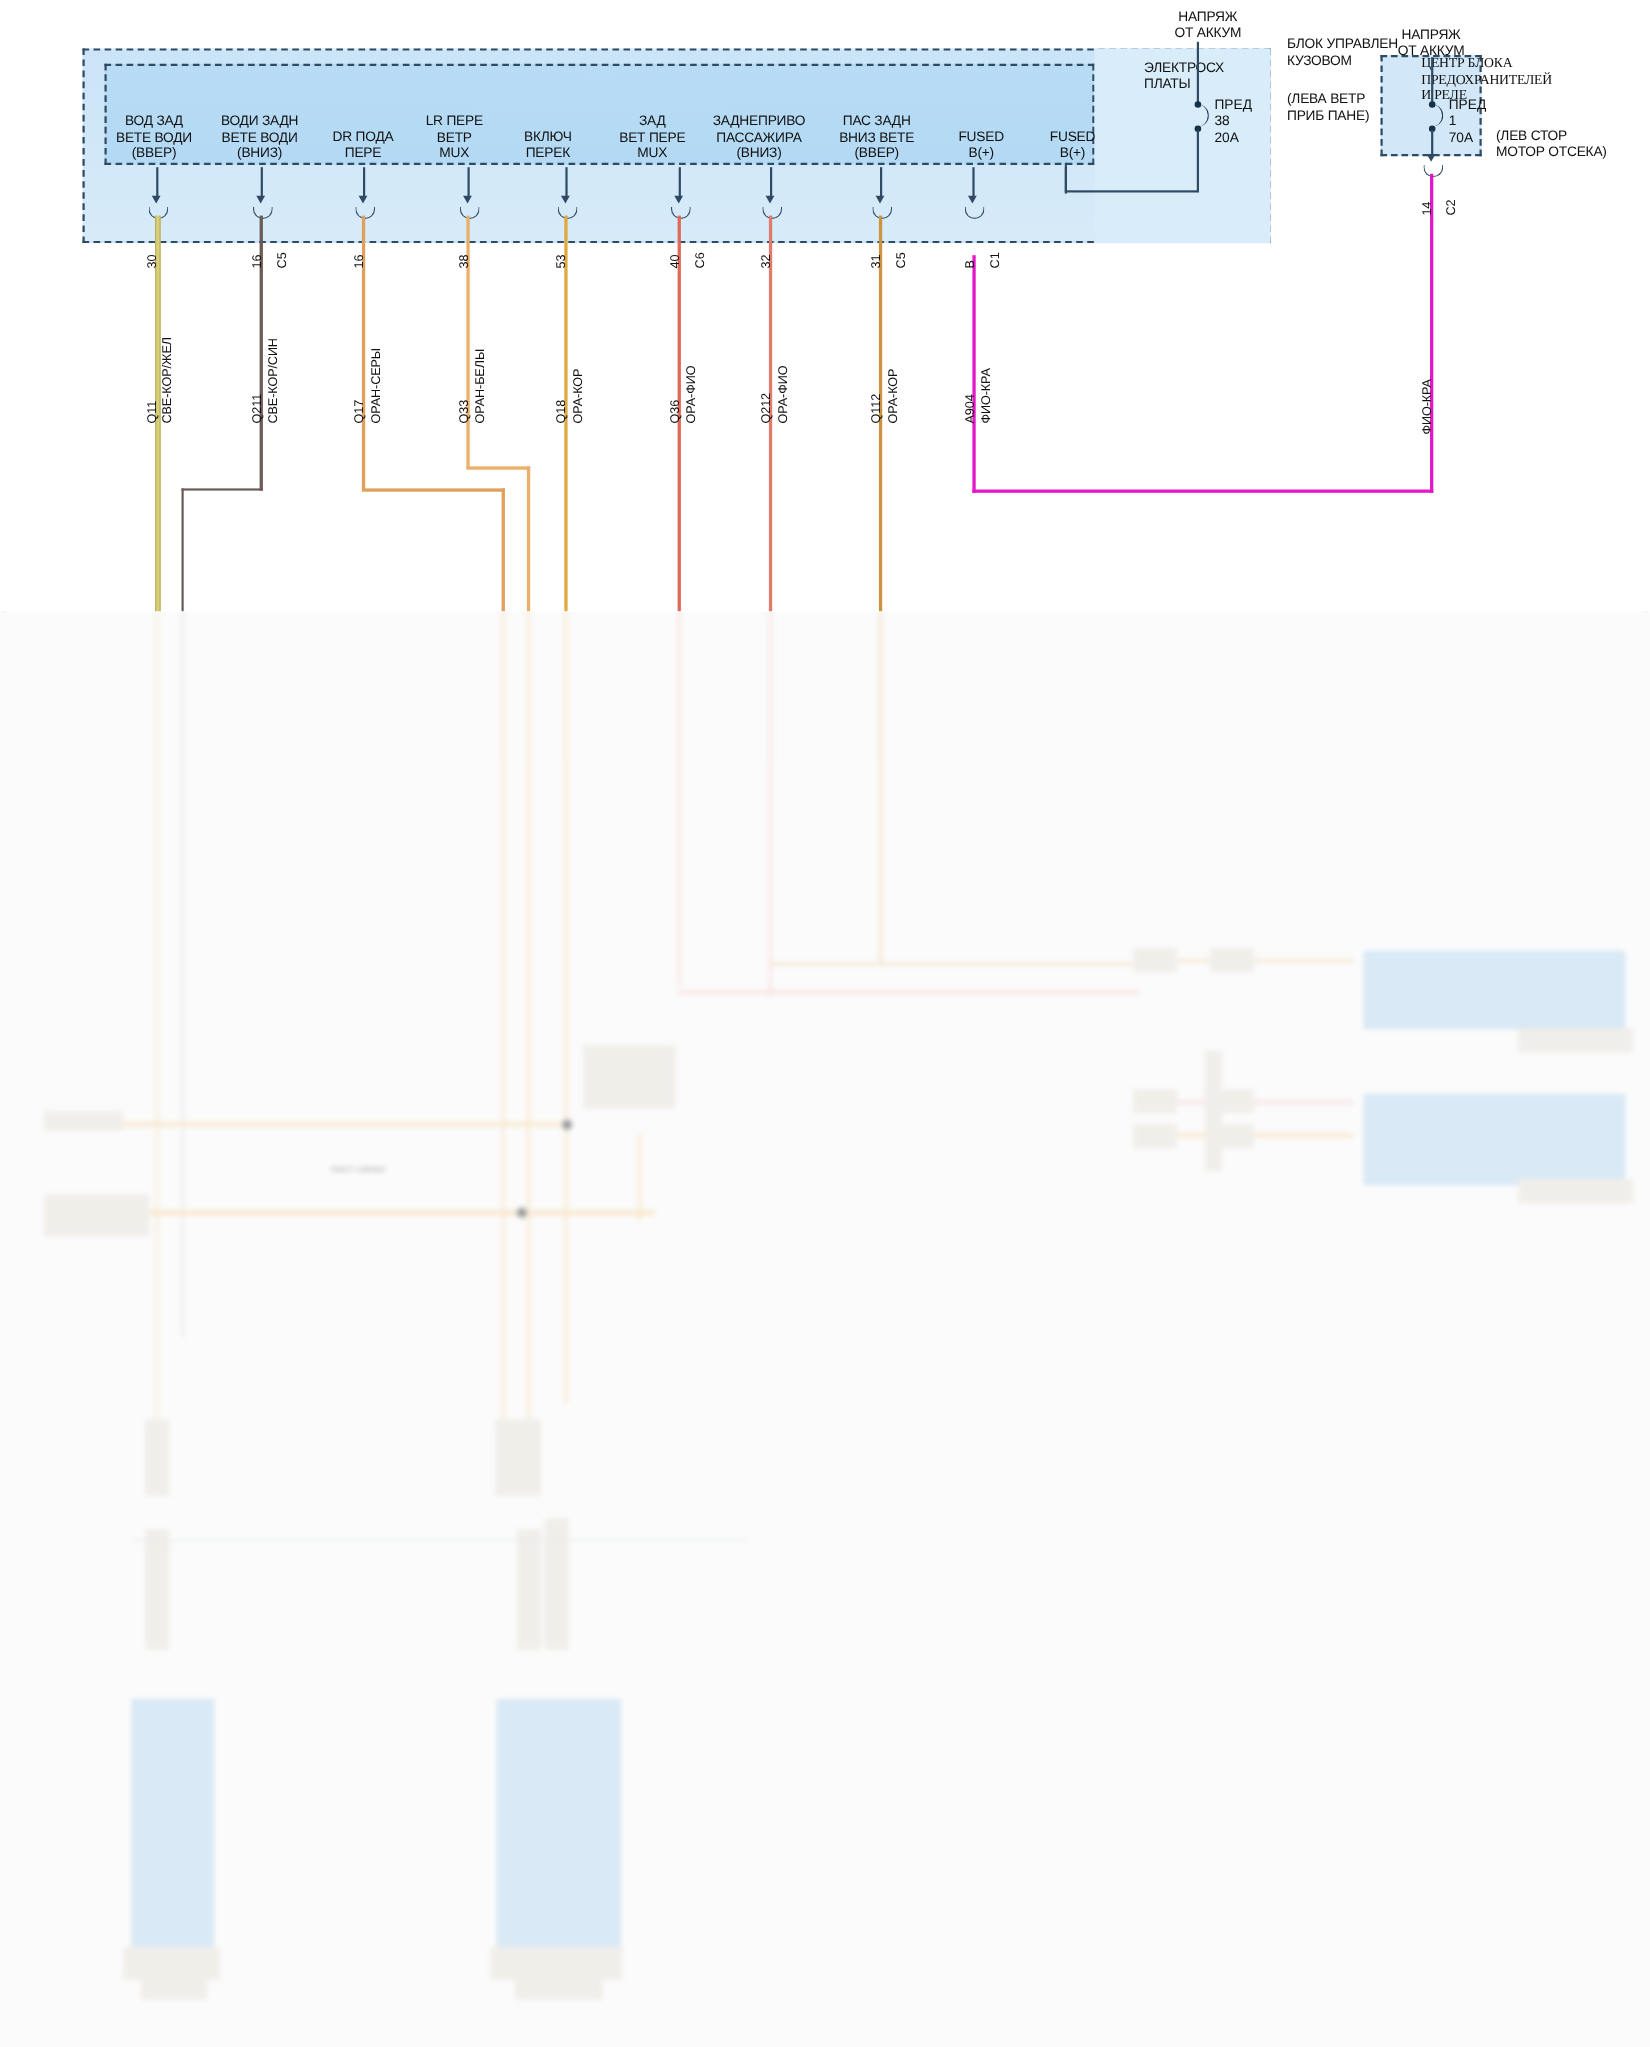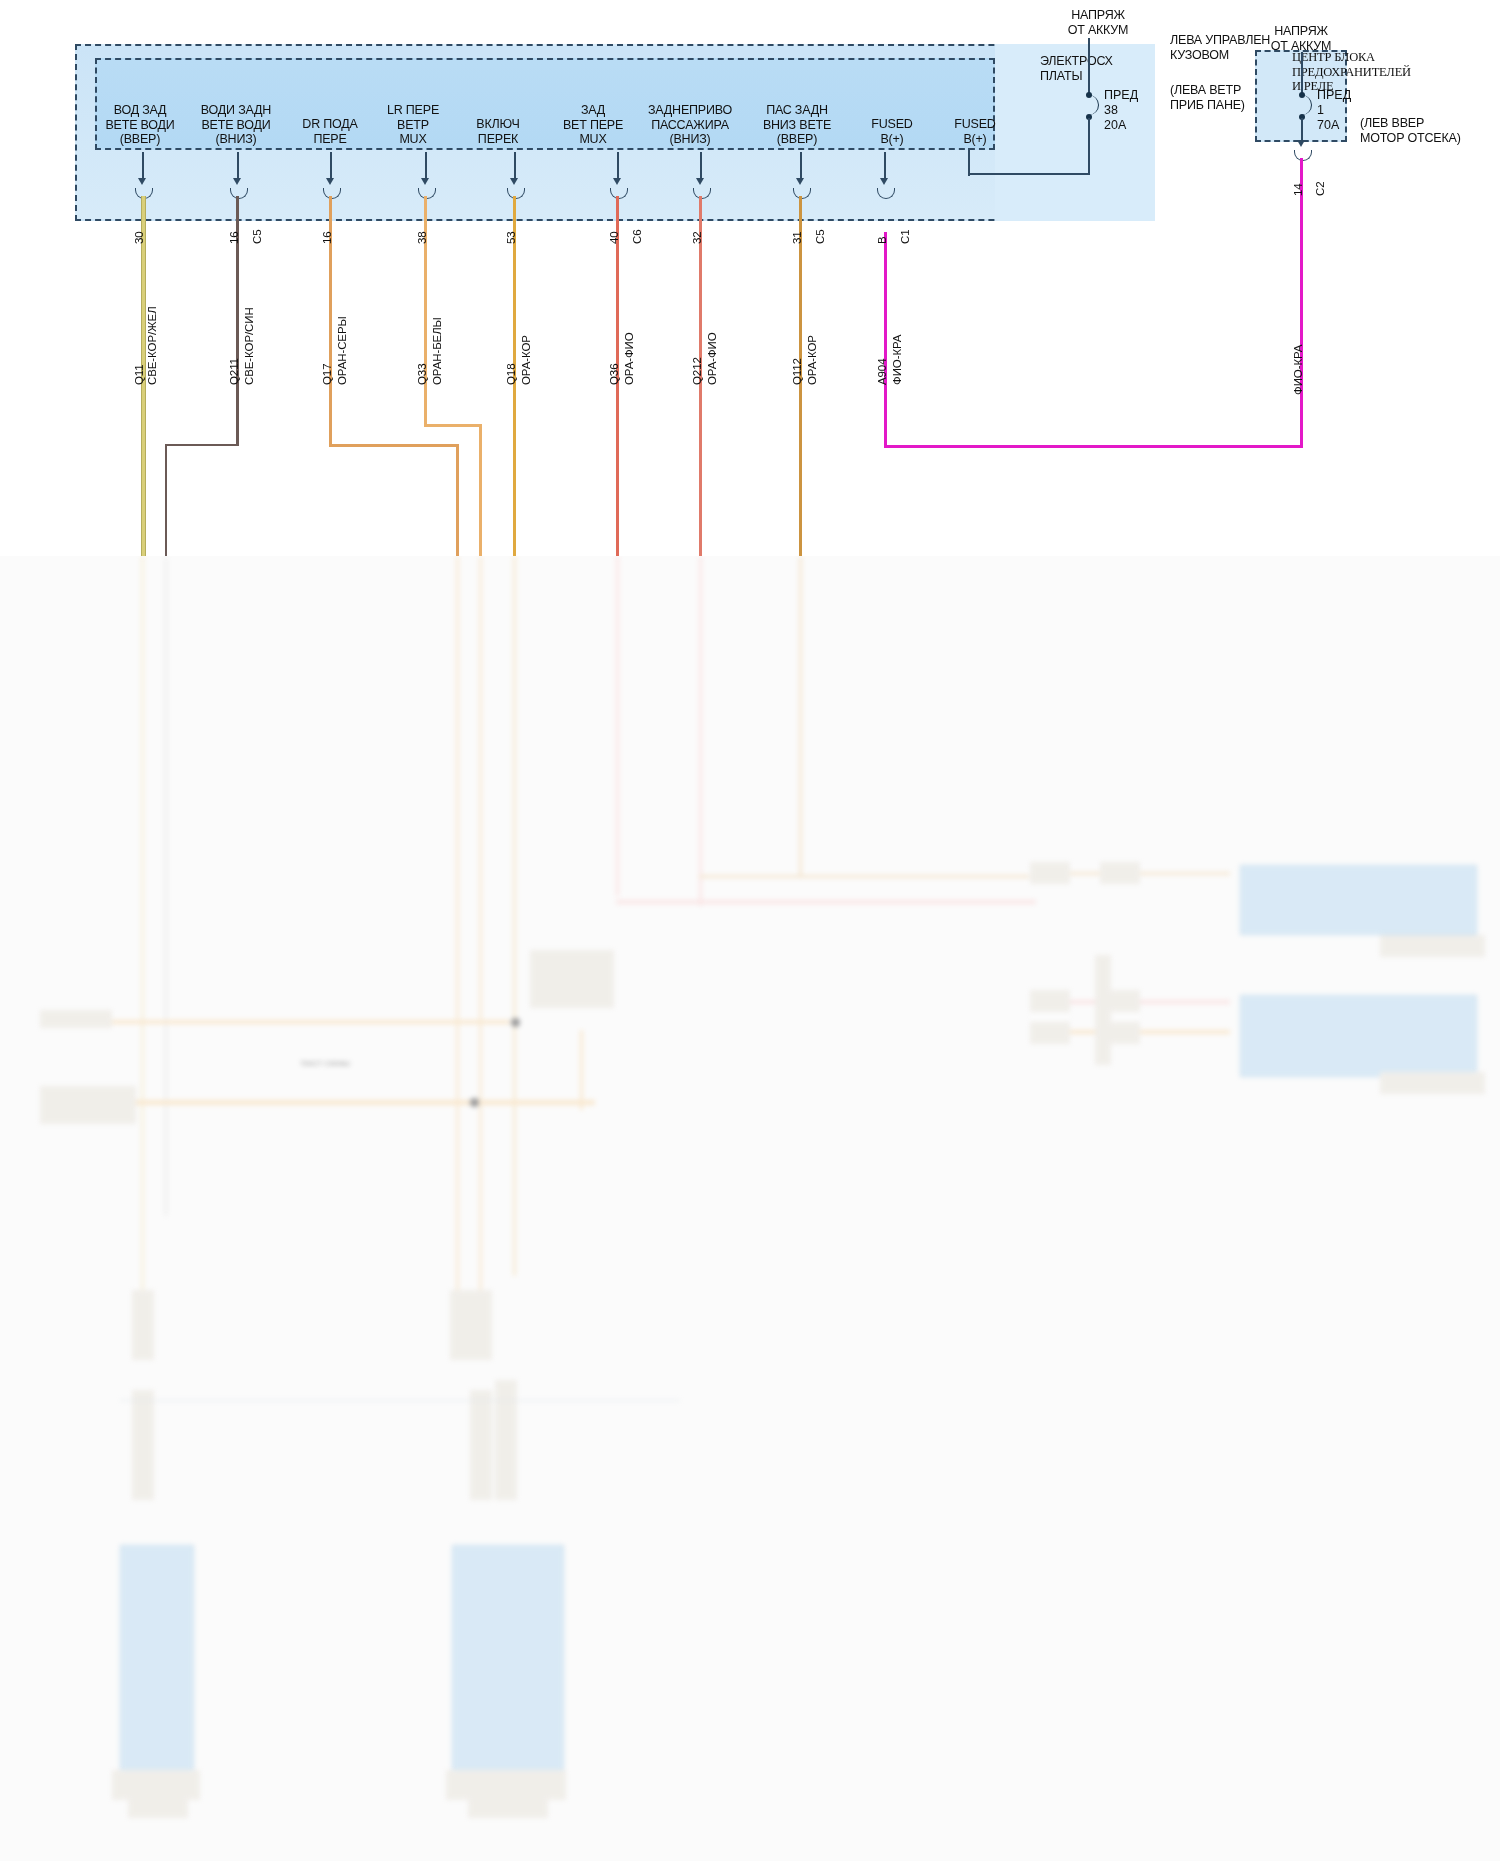--- a/index.html
+++ b/index.html
@@ -112,28 +112,28 @@
     <div class="pinlabel" style="left:745px;top:103px;width:104px;">ПАС ЗАДН
 ВНИЗ ВЕТЕ
 (ВВЕР)</div>
     <div class="pinlabel" style="left:855px;top:117px;width:74px;">FUSED
 B(+)</div>
     <div class="pinlabel" style="left:938px;top:117px;width:74px;">FUSED
 B(+)</div>
 
     <div class="blocktext" style="left:1012px;top:54px;margin-left:28px;">ЭЛЕКТРОСХ
 ПЛАТЫ</div>
-    <div class="blocktext" style="left:1170px;top:33px;">ЛЕВА УПРАВЛЕН
+    <div class="blocktext" style="left:1170px;top:33px;">БЛОК УПРАВЛЕН
 КУЗОВОМ</div>
     <div class="blocktext" style="left:1170px;top:83px;">(ЛЕВА ВЕТР
 ПРИБ ПАНЕ)</div>
     <div class="blocktext" style="left:1292px;top:50px;font-family:Liberation Serif, serif;">ЦЕНТР БЛОКА
 ПРЕДОХРАНИТЕЛЕЙ
 И РЕЛЕ</div>
-    <div class="blocktext" style="left:1360px;top:116px;">(ЛЕВ ВВЕР
+    <div class="blocktext" style="left:1360px;top:116px;">(ЛЕВ СТОР
 МОТОР ОТСЕКА)</div>
 
     <div class="blocktext" style="left:1050px;top:8px;text-align:center;width:96px;">НАПРЯЖ
 ОТ АККУМ</div>
     <div class="blocktext" style="left:1253px;top:24px;text-align:center;width:96px;">НАПРЯЖ
 ОТ АККУМ</div>
 
     <div class="vline" style="left:1088px;top:38px;height:58px;"></div>
     <div class="dot" style="left:1086px;top:92px;"></div>
     <div class="fuse-s" style="left:1088px;top:95px;"></div>

